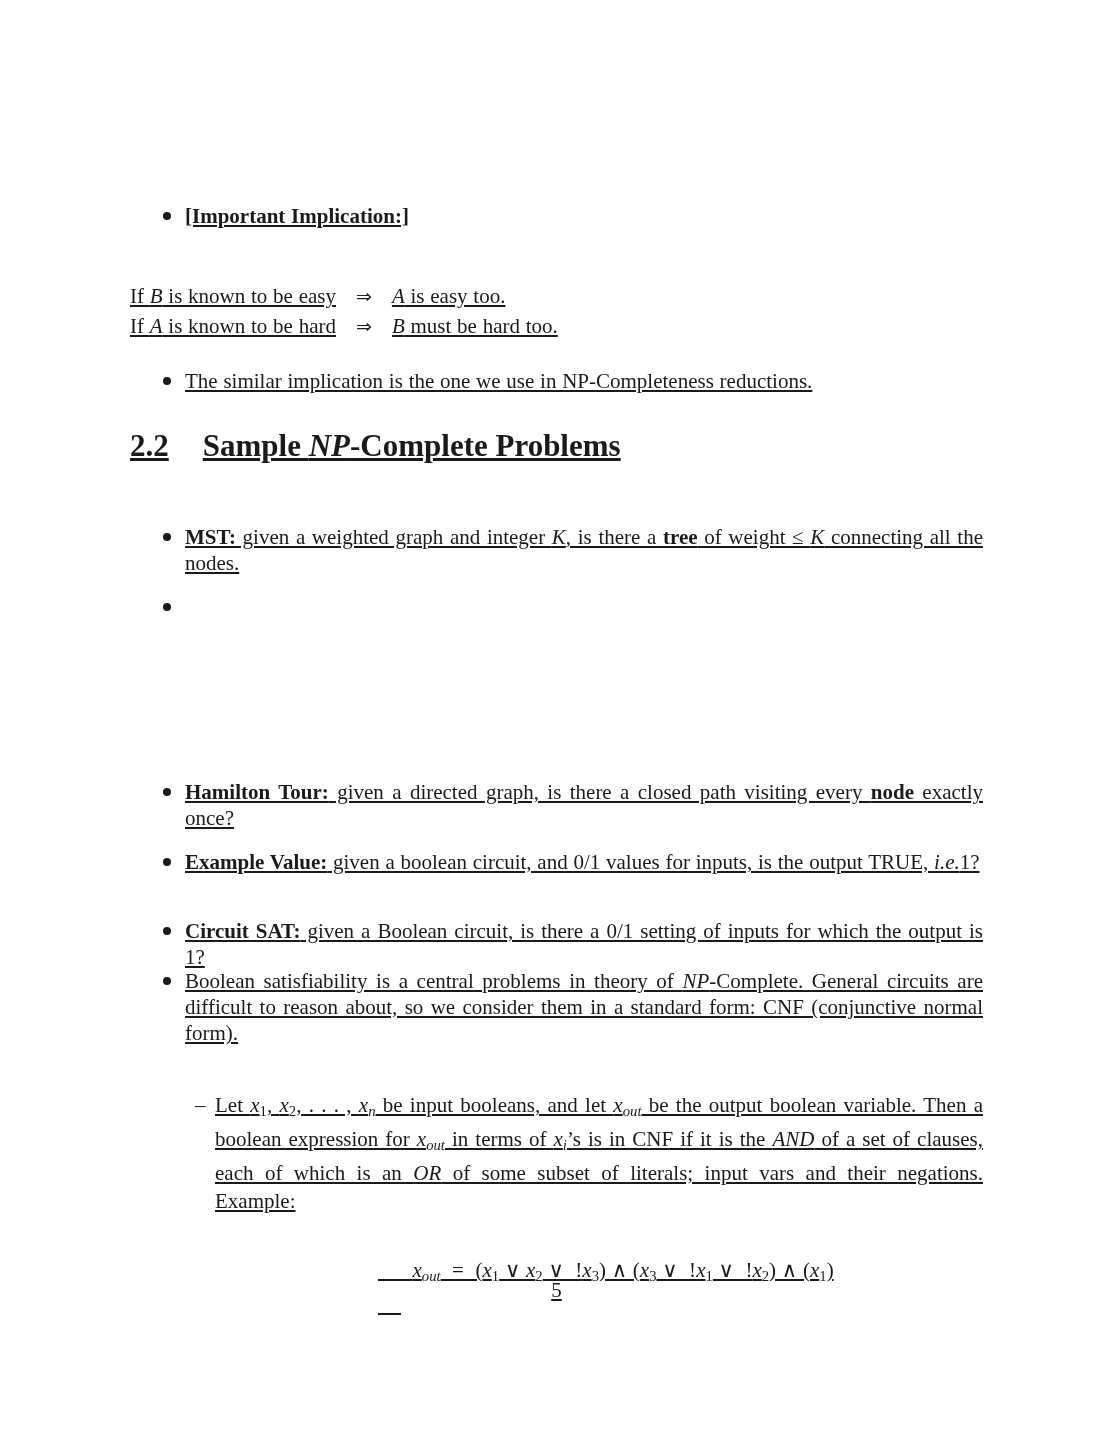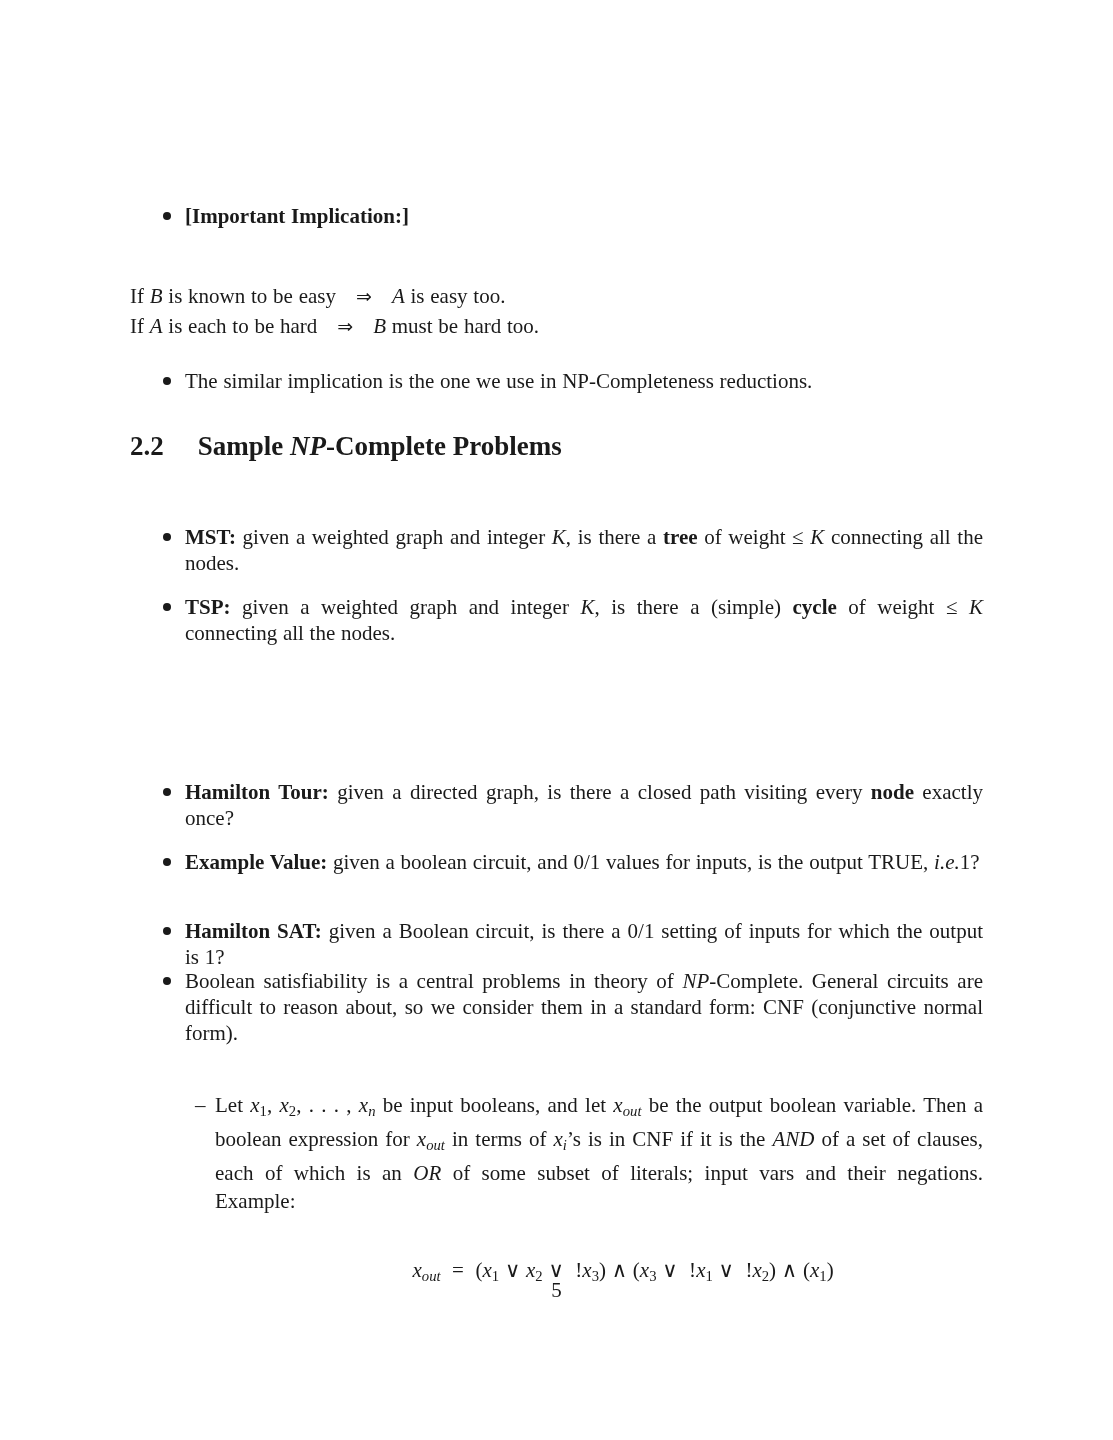--- a/index.html
+++ b/index.html
@@ -6,38 +6,38 @@
   body{
     width:1113px;height:1440px;
     background:#ffffff;
     font-family:"Liberation Serif","DejaVu Serif",serif;
     color:#1a1a1a;
     -webkit-font-smoothing:antialiased;
   }
   .page{position:relative;width:1113px;height:1440px;background:#ffffff;overflow:hidden;}
   .content{position:absolute;left:130px;top:0;width:853px;height:1440px;}
 
-  .blk{position:absolute;left:0;width:853px;font-size:21px;line-height:26px;word-spacing:0.5px;}
+  .blk{position:absolute;left:0;width:853px;font-size:21px;line-height:26px;word-spacing:0.5px;text-decoration:underline;}
 
   
   .item{padding-left:55px;box-sizing:border-box;text-align:justify;}
   .item .bullet{
     position:absolute;left:33px;top:9px;width:8px;height:8px;
     border-radius:50%;background:#1a1a1a;
   }
   
   .subitem{padding-left:85px;box-sizing:border-box;text-align:justify;line-height:28px;}
   .subitem .dash{position:absolute;left:65px;top:0;font-size:21px;}
 
   
   .impl{width:650px;}
   .impl .impl-row{line-height:30px;white-space:nowrap;}
 
   
-  .heading{font-size:27px;line-height:34px;font-weight:bold;word-spacing:normal;}
+  .heading{font-size:31px;line-height:34px;font-weight:bold;word-spacing:normal;}
   .heading .sec-title{margin-left:34px;}
 
   
   .formula{left:248px;width:auto;white-space:pre;line-height:28px;}
 
   
   .pageno{text-align:center;}
 
   
   .s-b{font-weight:bold;}
@@ -56,58 +56,57 @@
     <div class="blk item" style="top:203px;">
       <span class="bullet"></span>
       <span><span class="s-b">[Important Implication:]</span></span>
     </div>
 
     <div class="blk impl" style="top:281px;">
       <div class="impl-row">
         <span><span>If </span><span class="s-i">B</span><span> is known to be easy</span></span><span class="arrow">⇒</span><span><span class="s-i">A</span><span> is easy too.</span></span>
       </div>
       <div class="impl-row">
-        <span><span>If </span><span class="s-i">A</span><span> is each to be hard</span></span><span class="arrow">⇒</span><span><span class="s-i">B</span><span> must be hard too.</span></span>
+        <span><span>If </span><span class="s-i">A</span><span> is known to be hard</span></span><span class="arrow">⇒</span><span><span class="s-i">B</span><span> must be hard too.</span></span>
       </div>
     </div>
 
     <div class="blk item" style="top:368px;">
       <span class="bullet"></span>
       <span><span>The similar implication is the one we use in NP-Completeness reductions.</span></span>
     </div>
 
     <div class="blk heading" style="top:429px;">
       <span class="sec-num">2.2</span><span class="sec-title"><span class="s-b">Sample </span><span class="s-bi">NP</span><span class="s-b">-Complete Problems</span></span>
     </div>
 
 
     <div class="blk item" style="top:524px;">
       <span class="bullet"></span>
       <span><span class="s-b">MST:</span><span> given a weighted graph and integer </span><span class="s-i">K</span><span>, is there a </span><span class="s-b">tree</span><span> of weight ≤ </span><span class="s-i">K</span><span> connecting all the nodes.</span></span>
     </div>
 
     <div class="blk item" style="top:594px;">
       <span class="bullet"></span>
-      <span><span class="s-b">TSP:</span><span> given a weighted graph and integer </span><span class="s-i">K</span><span>, is there a (simple) </span><span class="s-b">cycle</span><span> of weight ≤ </span><span class="s-i">K</span><span> connecting all the nodes.</span></span>
     </div>
 
 
     <div class="blk item" style="top:779px;">
       <span class="bullet"></span>
       <span><span class="s-b">Hamilton Tour:</span><span> given a directed graph, is there a closed path visiting every </span><span class="s-b">node</span><span> exactly once?</span></span>
     </div>
 
     <div class="blk item" style="top:849px;">
       <span class="bullet"></span>
       <span><span class="s-b">Example Value:</span><span> given a boolean circuit, and 0/1 values for inputs, is the output TRUE, </span><span class="s-i">i.e.</span><span>1?</span></span>
     </div>
 
     <div class="blk item" style="top:918px;">
       <span class="bullet"></span>
-      <span><span class="s-b">Hamilton SAT:</span><span> given a Boolean circuit, is there a 0/1 setting of inputs for which the output is 1?</span></span>
+      <span><span class="s-b">Circuit SAT:</span><span> given a Boolean circuit, is there a 0/1 setting of inputs for which the output is 1?</span></span>
     </div>
 
     <div class="blk item" style="top:968px;">
       <span class="bullet"></span>
       <span><span>Boolean satisfiability is a central problems in theory of </span><span class="s-i">NP</span><span>-Complete. General circuits are difficult to reason about, so we consider them in a standard form: CNF (conjunctive normal form).</span></span>
     </div>
 
     <div class="blk subitem" style="top:1091px;">
       <span class="dash">–</span>
       <span><span>Let </span><span class="s-i">x</span><span class="s-sub">1</span><span>, </span><span class="s-i">x</span><span class="s-sub">2</span><span>, . . . , </span><span class="s-i">x</span><span class="s-isub">n</span><span> be input booleans, and let </span><span class="s-i">x</span><span class="s-isub">out</span><span> be the output boolean variable. Then a boolean expression for </span><span class="s-i">x</span><span class="s-isub">out</span><span> in terms of </span><span class="s-i">x</span><span class="s-isub">i</span><span>’s is in CNF if it is the </span><span class="s-i">AND</span><span> of a set of clauses, each of which is an </span><span class="s-i">OR</span><span> of some subset of literals; input vars and their negations. Example:</span></span>

